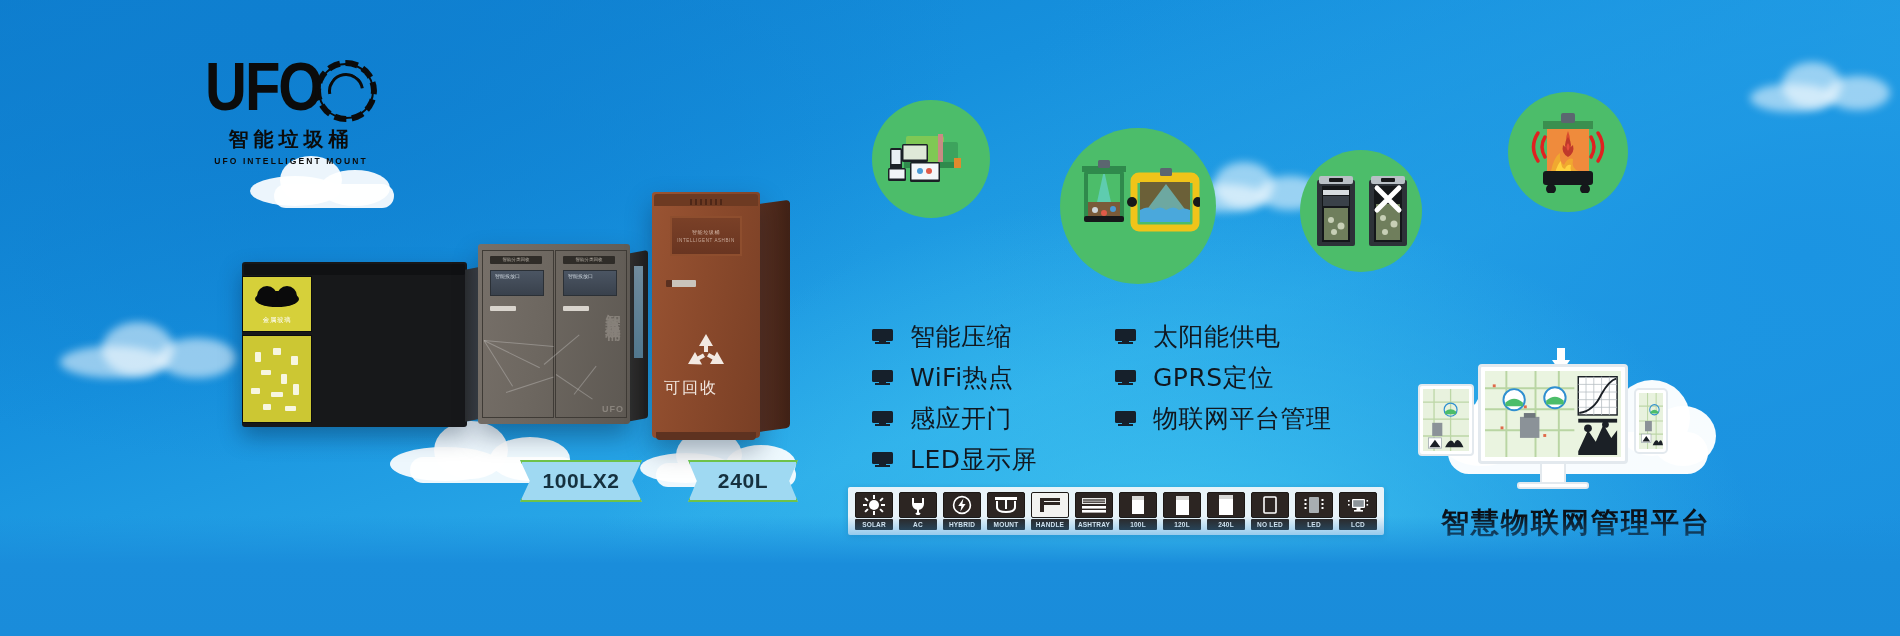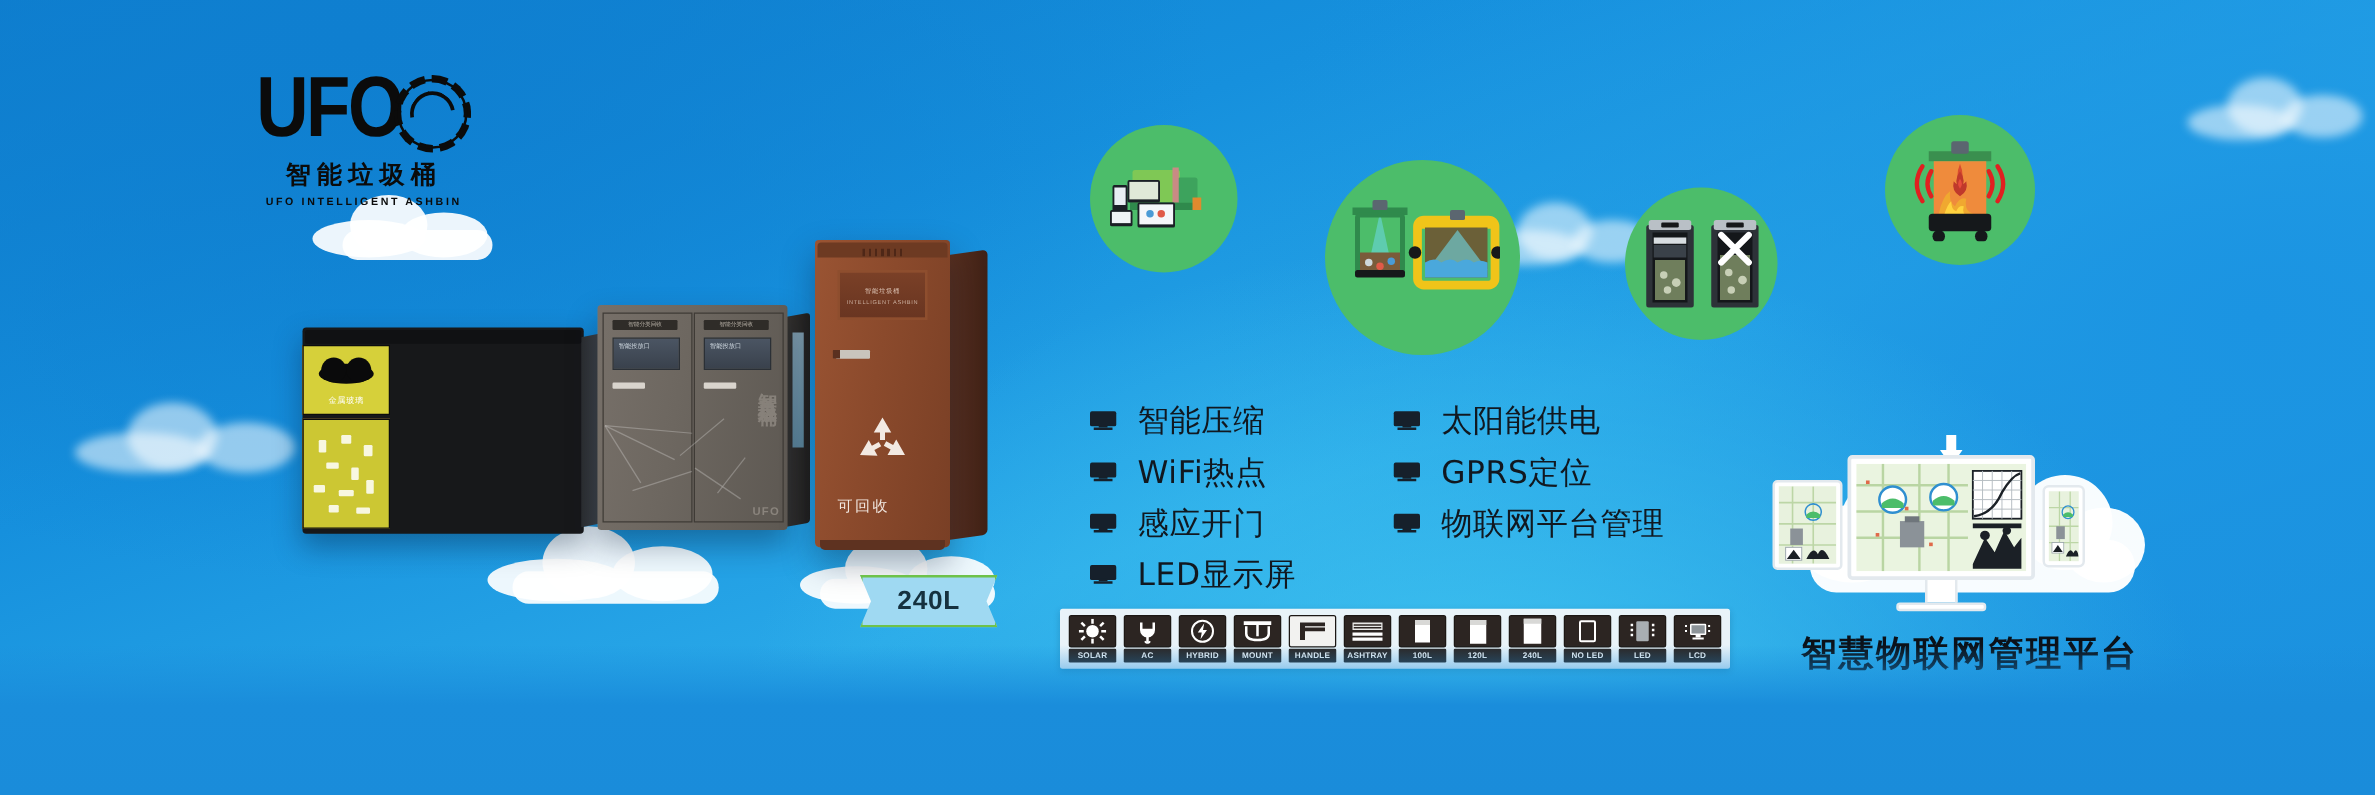--- a/index.html
+++ b/index.html
@@ -216,21 +216,21 @@
     position:absolute; left:14px; top:88px; width:30px; height:7px;
     background:#c9c4bc; border-radius:1px;
     border-left:6px solid #5a3020;
   }
   .bin1 .recycle {
     position:absolute; left:50%; top:140px; transform:translateX(-50%);
     width:44px; height:40px;
   }
   .bin1 .rlabel {
     position:absolute; left:0; right:30px; top:186px;
-    text-align:center; font-size:12px; color:#f0e6df; letter-spacing:2px;margin-top:19px;
+    text-align:center; font-size:16px; color:#f0e6df; letter-spacing:2px;
   }
   .bin1 .base {
     position:absolute; left:4px; bottom:-2px; width:100px; height:8px;
     background:#5e3220; border-radius:0 0 4px 4px;
   }
 
   
   .ribbon {
     position:absolute; height:42px;
     background:#9fd9f2;
@@ -411,21 +411,21 @@
   <div class="logo-wrap">
     <div class="logo-top">
       <span class="logo-ufo">UFO</span>
       <span class="logo-ring">
         <span class="outer"></span>
           <span class="band"></span>
           <span class="inner"></span>
       </span>
     </div>
     <div class="logo-cn">智能垃圾桶</div>
-    <div class="logo-en">UFO INTELLIGENT ASHBIN</div>
+    <div class="logo-en">UFO INTELLIGENT MOUNT</div>
   </div>
 
   <div class="bins">
 
     <div class="bin3">
       <div class="shell"></div>
       <div class="side"></div>
       <div class="lidtop"></div>
 
       <div class="col">
@@ -545,20 +545,21 @@
               <path d="M40 32 L26 32 L28.5 27.6 L23 24.5 L25 21 L30.5 24 L33 19.6 Z"></path>
             </g>
           </svg>
         </div>
         <div class="rlabel">可回收</div>
         <div class="base"></div>
       </div>
     </div>
   </div>
 
+  <div class="ribbon" id="ribbon-100">100LX2</div>
   <div class="ribbon" id="ribbon-240">240L</div>
 
   <div class="gcircle" id="gc1">
     <svg width="86" height="62" viewBox="0 0 86 62">
       <rect x="18" y="8" width="38" height="26" rx="2" fill="#7fc855"></rect>
       <rect x="54" y="14" width="16" height="20" rx="2" fill="#3da35d"></rect>
       <rect x="50" y="6" width="5" height="30" fill="#c98b84"></rect>
       <rect x="16" y="34" width="56" height="6" fill="#2f8a4c"></rect>
       <circle cx="36" cy="44" r="8" fill="#13171c"></circle>
         <circle cx="36" cy="44" r="4" fill="#4cbd6a"></circle>

